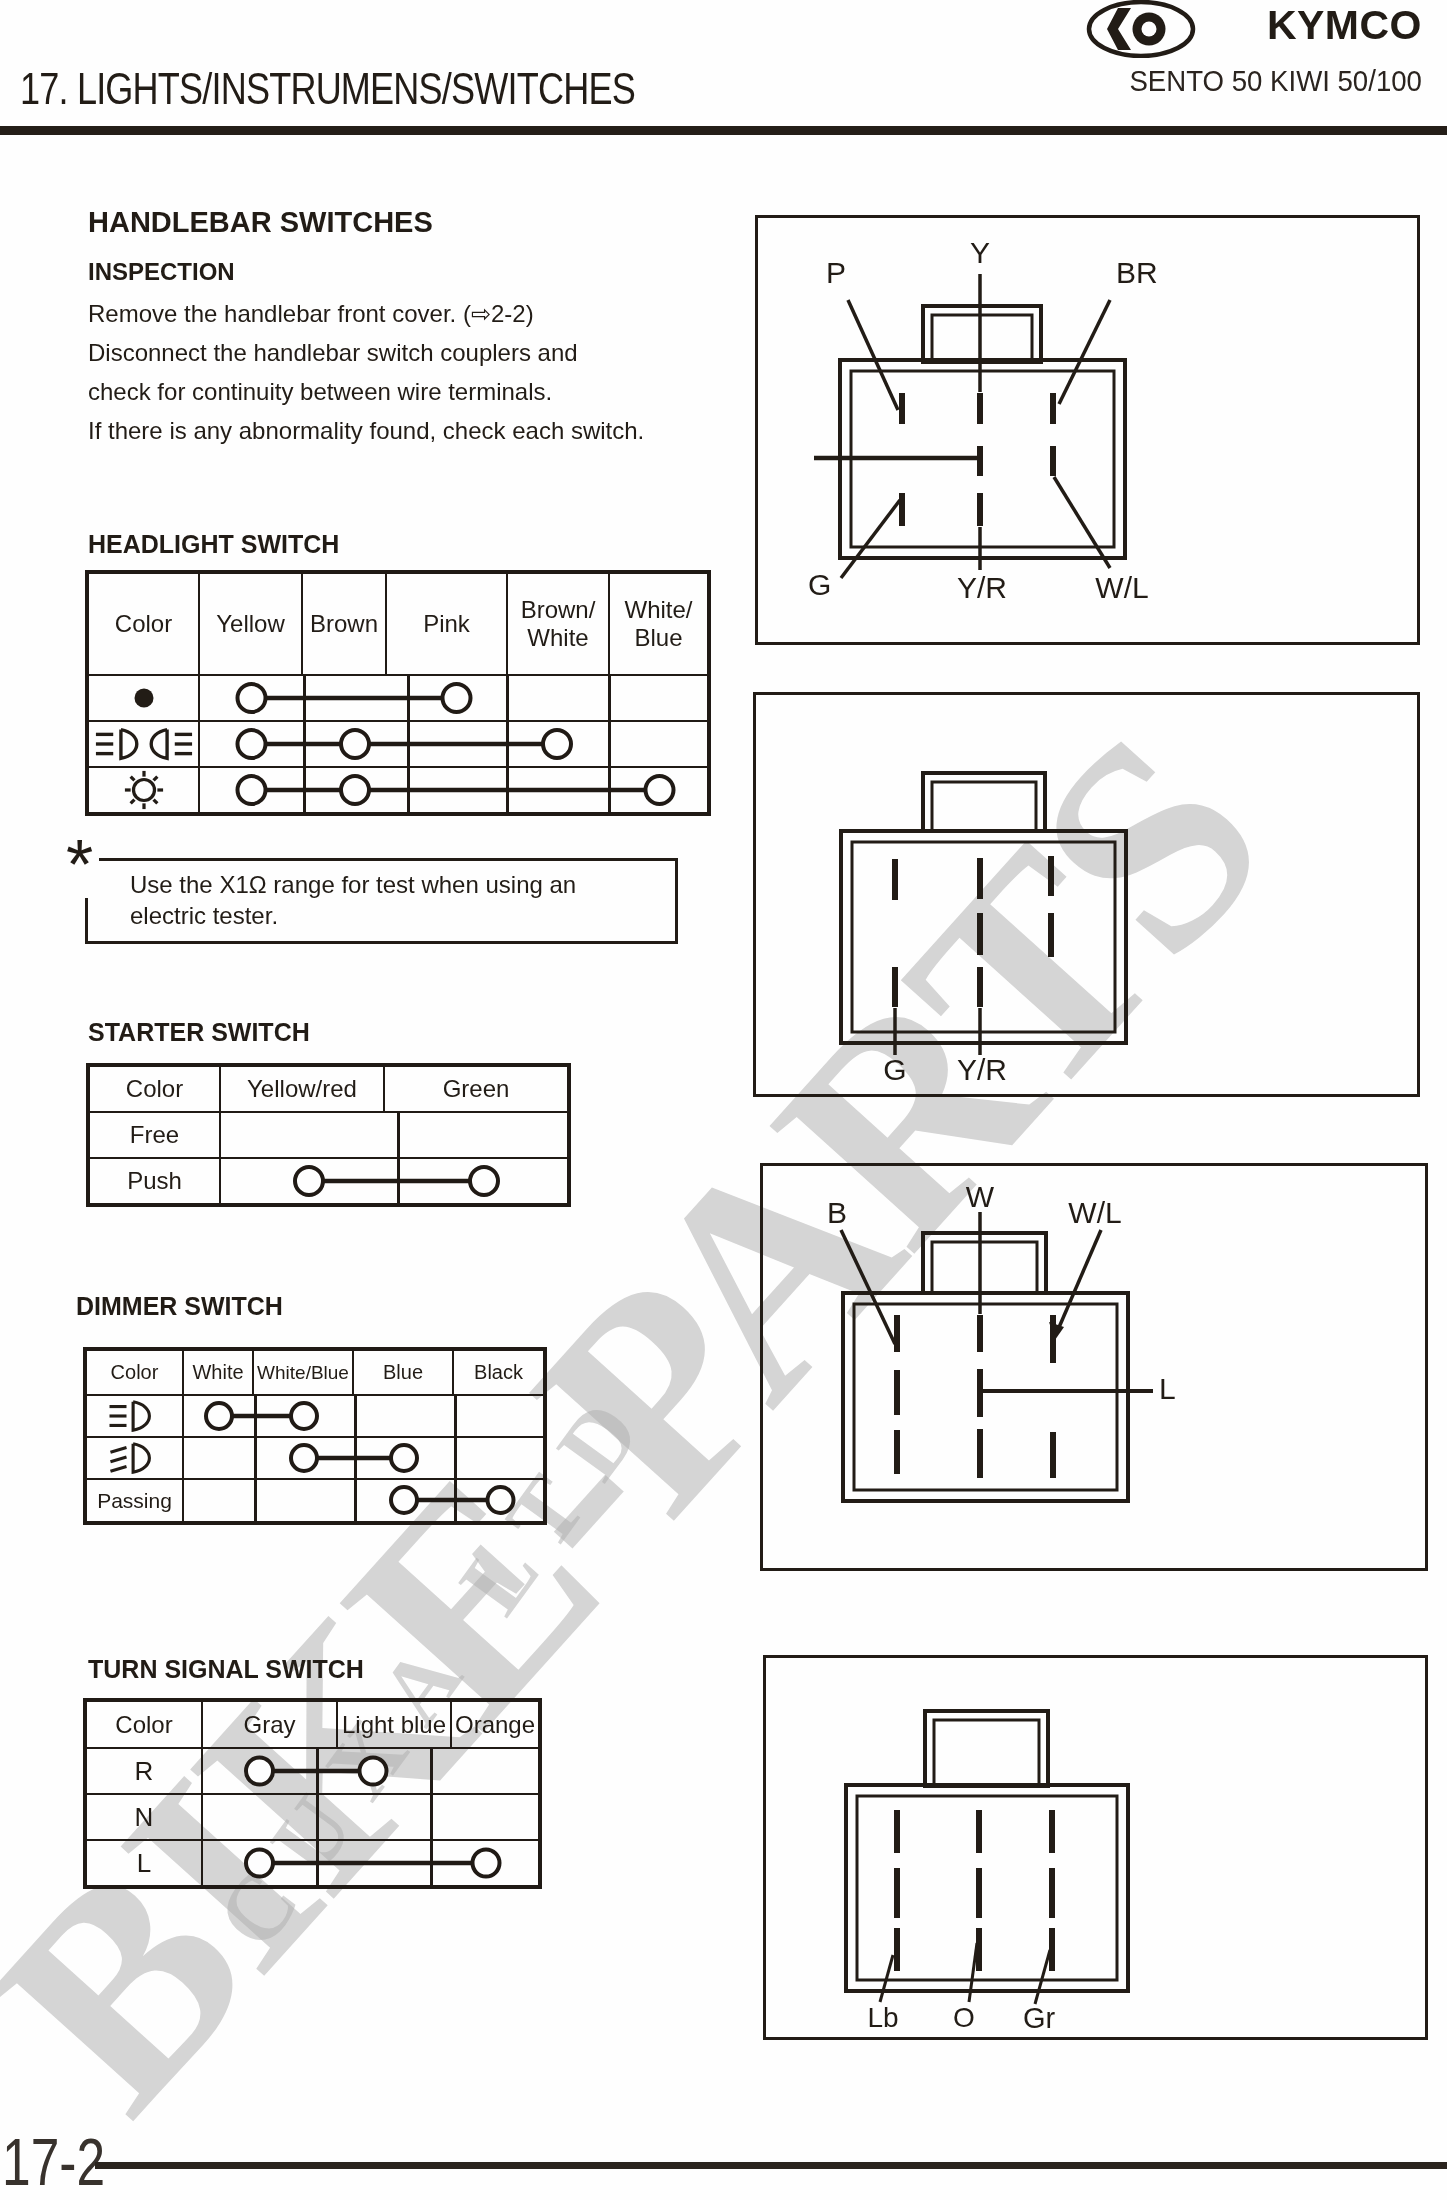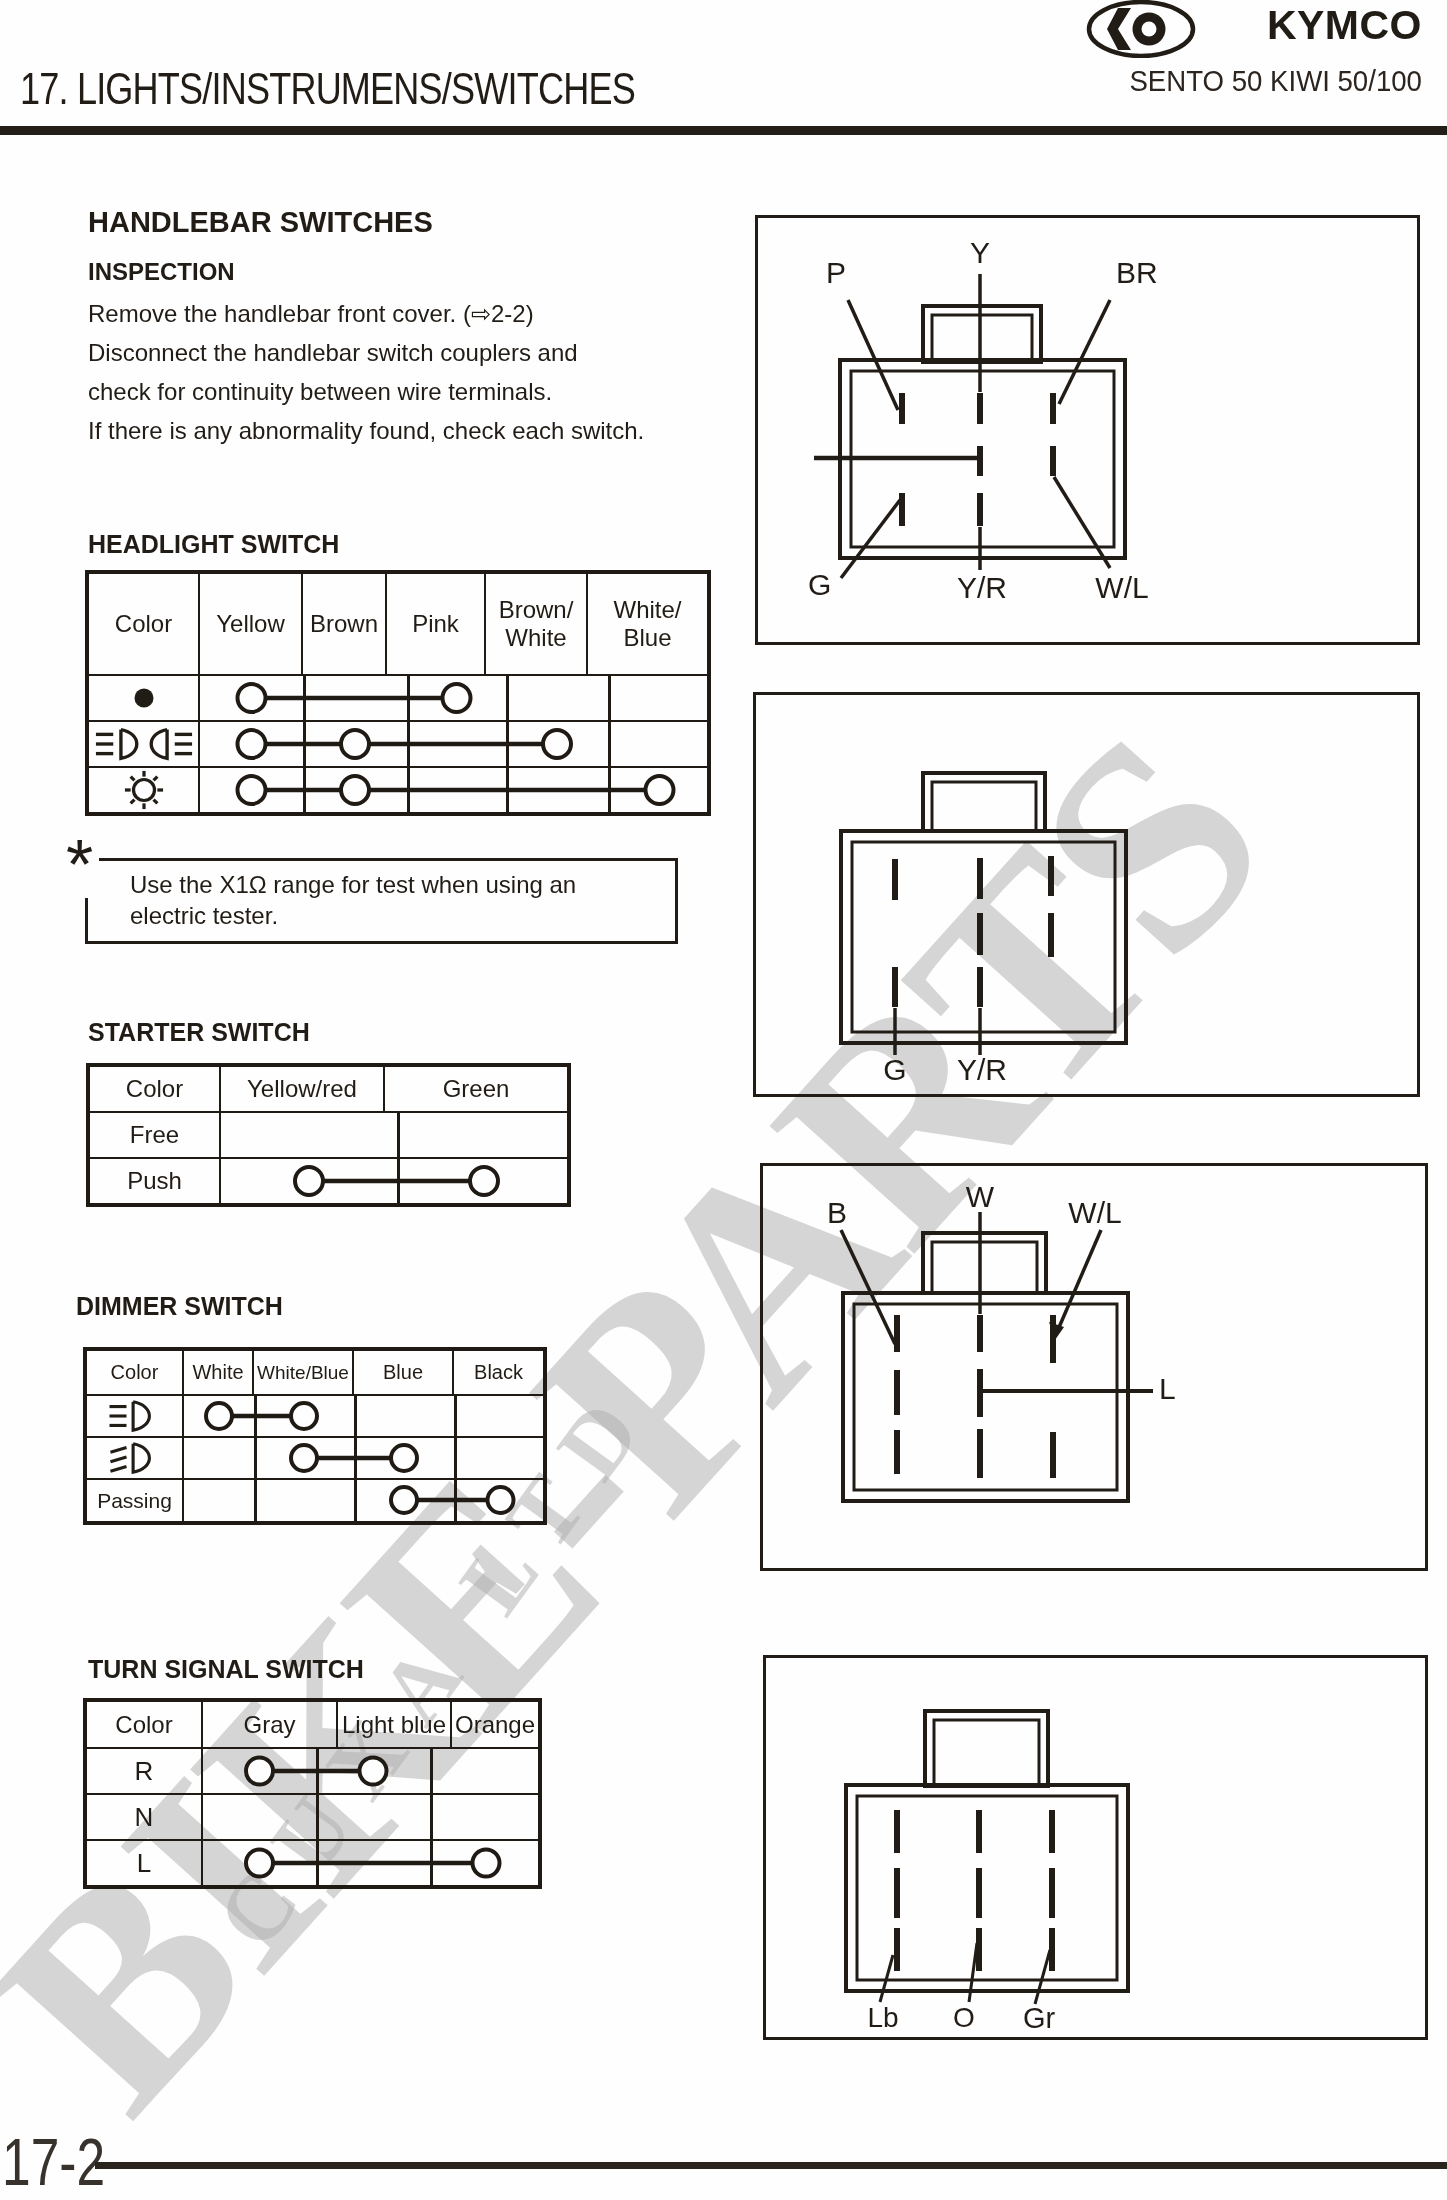--- a/index.html
+++ b/index.html
@@ -78,21 +78,21 @@
     <div class="abs bodyline" style="left:88px;top:339px">Disconnect the handlebar switch couplers and</div>
     <div class="abs bodyline" style="left:88px;top:378px">check for continuity between wire terminals.</div>
     <div class="abs bodyline" style="left:88px;top:417px">If there is any abnormality found, check each switch.</div>
 
     <div class="abs h-tbl" style="left:88px;top:530px">HEADLIGHT SWITCH</div>
     <div class="tbl" style="left:85px;top:570px;width:626px">
       <div class="hrow" style="height:100px">
         <div class="hcell" style="width:111px">Color</div>
         <div class="hcell" style="width:103px">Yellow</div>
         <div class="hcell" style="width:84px">Brown</div>
-        <div class="hcell" style="width:99px">Pink</div>
+        <div class="hcell" style="width:121px">Pink</div>
         <div class="hcell" style="width:102px">Brown/
 White</div>
         <div class="hcell last">White/
 Blue</div>
       </div>
       <div class="drow" style="height:44px">
         <div class="lcell" style="width:111px">
           <svg width="24" height="24">
               <circle cx="12" cy="12" r="9.5" fill="#221c16"></circle>
             </svg>

